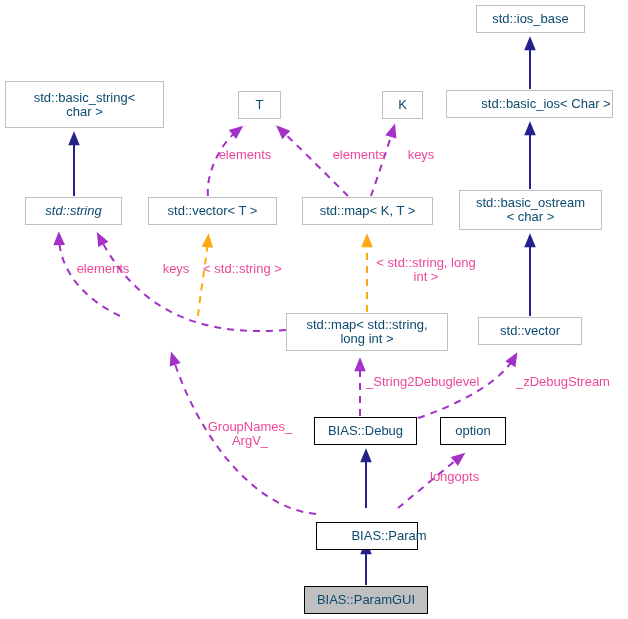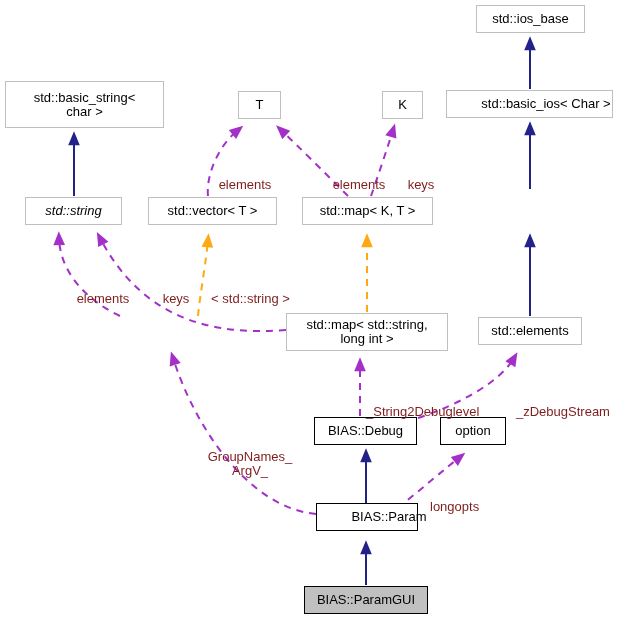--- a/index.html
+++ b/index.html
@@ -24,45 +24,44 @@
   }
   .node {
     position: absolute;
     box-sizing: border-box;
     display: flex;
     align-items: center;
     justify-content: center;
     text-align: center;
     font-size: 13px;
     line-height: 14px;
-    color: #000000;
+    color: #0c4a6e;
     background: #ffffff;
     white-space: pre-line;
     z-index: 3;
   }
   .node.ext {
     border: 1px solid #bfbfbf;
   }
   .node.local {
     border: 1.5px solid #000000;
   }
   .node.focus {
     border: 1.5px solid #000000;
     background: #c0c0c0;
   }
   .edge-label {
     position: absolute;
     font-size: 13px;
     line-height: 14px;
-    color: #7f1d1d;
+    color: #ec4899;
     background: transparent;
     text-align: center;
     white-space: pre-line;
     z-index: 4;
-    margin-top: 30px;
   }
 </style>
 </head>
 <body>
 
 <div id="canvas">
 
   <svg id="edges" viewBox="0 0 628 619" xmlns="http://www.w3.org/2000/svg">
     <defs>
       <marker id="arrowInherit" markerWidth="10" markerHeight="10" refX="4.2" refY="3.2" orient="auto" markerUnits="strokeWidth">
@@ -161,47 +160,51 @@
   <div class="node ext" style="left:476px;top:5px;width:109px;height:28px;">std::ios_base</div>
 
   <div class="node ext" style="left:446px;top:90px;width:167px;height:28px;padding-left:33px;">std::basic_ios&lt; Char &gt;</div>
 
   <div class="node ext" style="left:25px;top:197px;width:97px;height:28px;font-style:italic;">std::string</div>
 
   <div class="node ext" style="left:148px;top:197px;width:129px;height:28px;">std::vector&lt; T &gt;</div>
 
   <div class="node ext" style="left:302px;top:197px;width:131px;height:28px;">std::map&lt; K, T &gt;</div>
 
+  <div class="node ext" style="left:459px;top:190px;width:143px;height:40px;">std::basic_ostream
+&lt; char &gt;</div>
 
 
   <div class="node ext" style="left:286px;top:313px;width:162px;height:38px;">std::map&lt; std::string,
 long int &gt;</div>
 
-  <div class="node ext" style="left:478px;top:317px;width:104px;height:28px;">std::elements</div>
+  <div class="node ext" style="left:478px;top:317px;width:104px;height:28px;">std::vector</div>
 
   <div class="node local" style="left:314px;top:417px;width:103px;height:28px;">BIAS::Debug</div>
 
   <div class="node local" style="left:440px;top:417px;width:66px;height:28px;">option</div>
 
-  <div class="node local" style="left:316px;top:503px;width:102px;height:28px;padding-left:44px;">BIAS::Param</div>
+  <div class="node local" style="left:316px;top:522px;width:102px;height:28px;padding-left:44px;">BIAS::Param</div>
 
   <div class="node focus" style="left:304px;top:586px;width:124px;height:28px;">BIAS::ParamGUI</div>
 
   <div class="edge-label" style="left:203px;top:148px;width:84px;text-align:center;">elements</div>
 
   <div class="edge-label" style="left:317px;top:148px;width:84px;text-align:center;">elements</div>
 
   <div class="edge-label" style="left:400px;top:148px;width:42px;text-align:center;">keys</div>
 
   <div class="edge-label" style="left:61px;top:262px;width:84px;text-align:center;">elements</div>
 
   <div class="edge-label" style="left:155px;top:262px;width:42px;text-align:center;">keys</div>
 
-  <div class="edge-label" style="left:198px;top:262px;width:105px;text-align:center;">&lt; std::string &gt;</div>
-
+  <div class="edge-label" style="left:190px;top:262px;width:105px;text-align:center;">&lt; std::string &gt;</div>
+
+  <div class="edge-label" style="left:366px;top:256px;width:120px;text-align:center;">&lt; std::string, long
+int &gt;</div>
 
   <div class="edge-label" style="left:366px;top:375px;width:130px;text-align:left;">_String2Debuglevel</div>
 
   <div class="edge-label" style="left:204px;top:420px;width:92px;text-align:center;">GroupNames_
 ArgV_</div>
 
   <div class="edge-label" style="left:516px;top:375px;width:112px;text-align:left;">_zDebugStream</div>
 
   <div class="edge-label" style="left:430px;top:470px;width:60px;text-align:left;">longopts</div>
 

